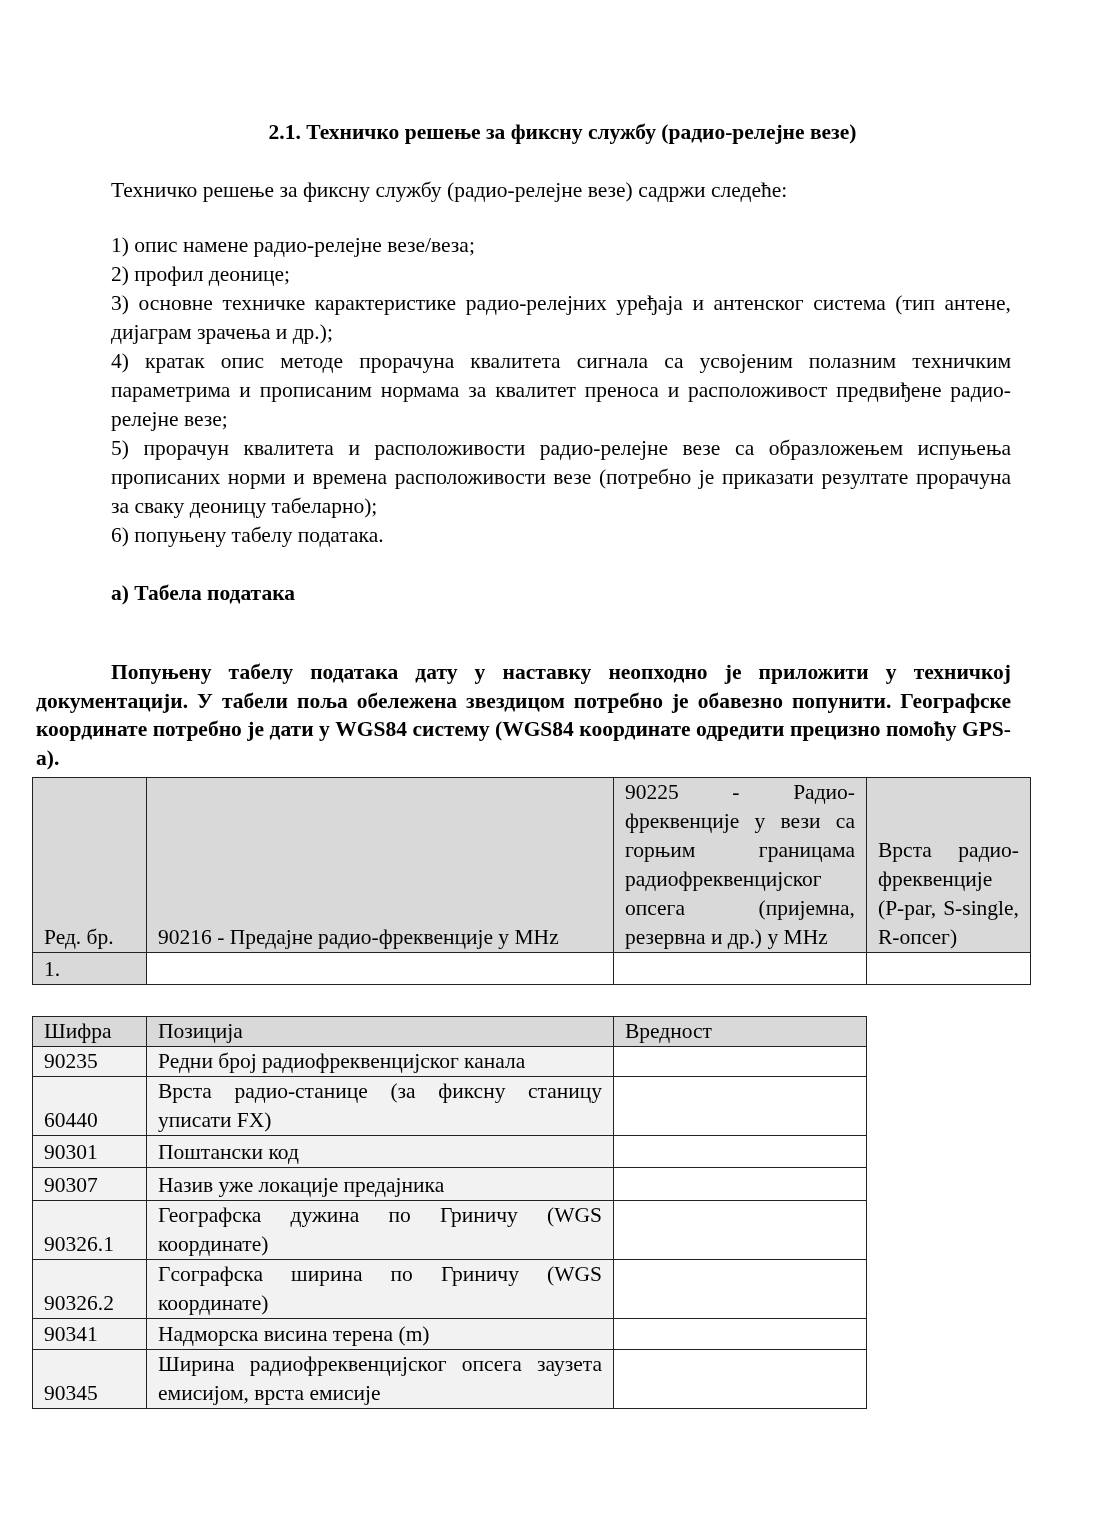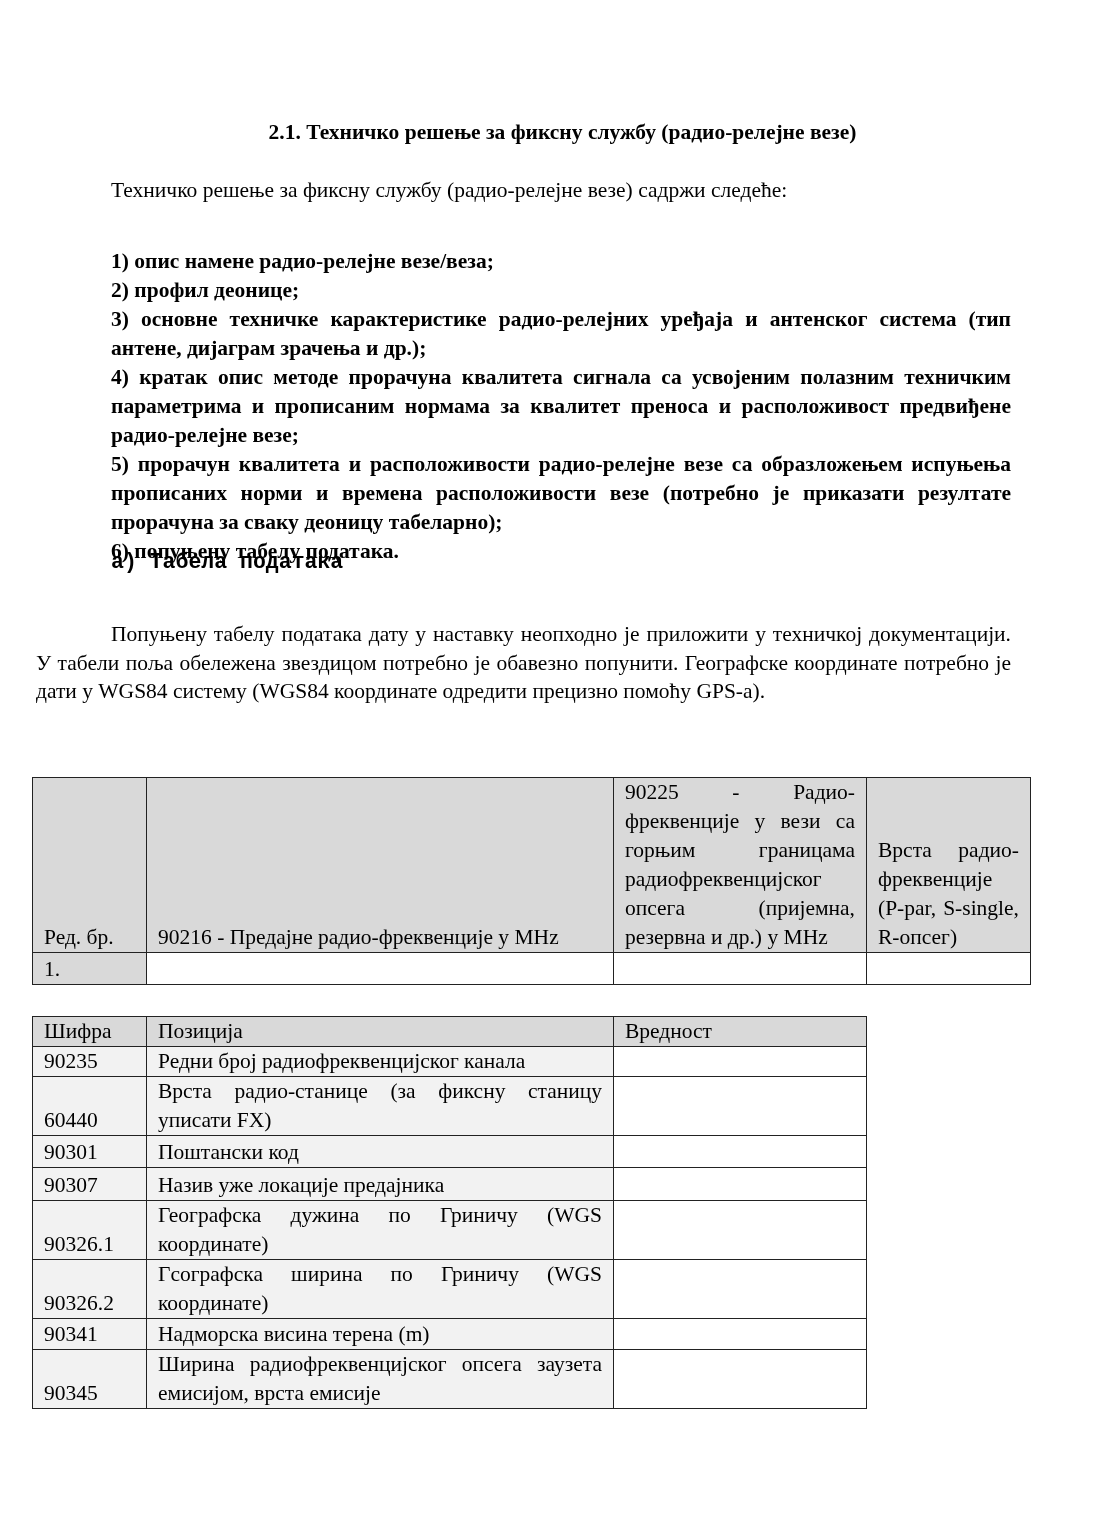--- a/index.html
+++ b/index.html
@@ -6,26 +6,26 @@
   body {
     width: 1093px; height: 1535px; position: relative; overflow: hidden;
     font-family: "Liberation Serif", serif; color: #000; font-size: 21.5px;
   }
   .abs { position: absolute; padding-left: 16px; }
   .title {
     left: 0; width: 1093px; top: 117px; text-align: center;
     font-weight: bold; font-size: 21.5px; line-height: 30px;
   }
   .intro { left: 59px; top: 175px; line-height: 30px; margin-left: 36px; }
-  .list { left: 95px; top: 247px; width: 900px; line-height: 29px; font-weight: bold; }
+  .list { left: 95px; top: 231px; width: 900px; line-height: 29px; }
   .list .item { text-align: justify; text-align-last: left; }
-  .subhead { left: 95px; top: 547px; font-weight: bold; line-height: 30px; font-family: Liberation Mono, monospace; }
+  .subhead { left: 95px; top: 578px; font-weight: bold; line-height: 30px; }
   .para {
-    left: 20px; top: 620px; width: 975px; line-height: 28.5px;
-    text-align: justify; text-indent: 75px;
+    left: 20px; top: 658px; width: 975px; line-height: 28.5px;
+    text-align: justify; text-indent: 75px; font-weight: bold;
   }
   table { border-collapse: collapse; position: absolute; table-layout: fixed; }
   td {
     border: 1.5px solid #222; padding: 0 11px; vertical-align: bottom;
     font-size: 21.5px; line-height: 29px; text-align: justify; text-align-last: left;
   }
   .t1 { left: 32px; top: 777px; width: 998px; }
   .t1 td.hdr { background: #d9d9d9; }
   .t2 { left: 32px; top: 1016px; width: 834px; }
   .t2 td.hdr { background: #d9d9d9; }

